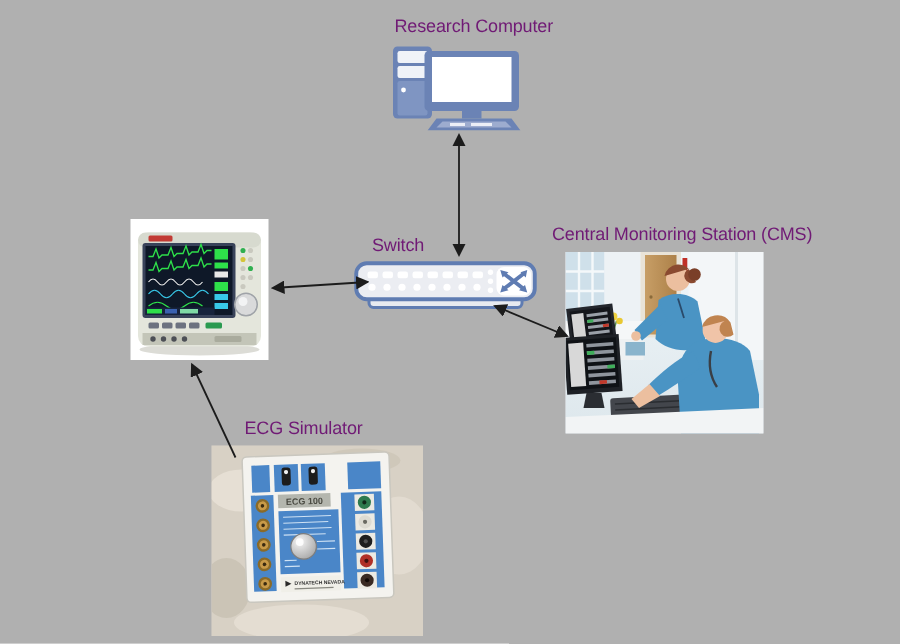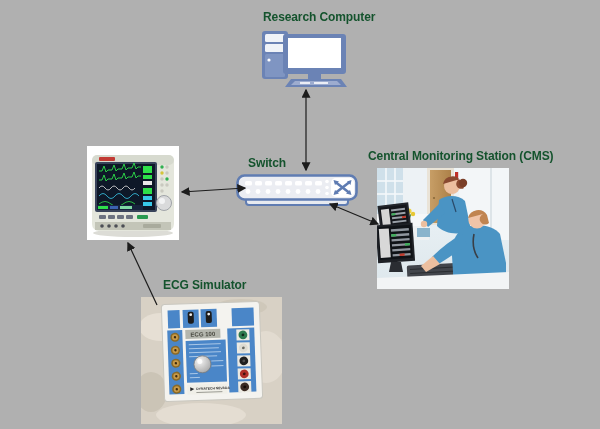--- a/index.html
+++ b/index.html
@@ -2,21 +2,21 @@
 <html><head>
 <meta charset="utf-8">
 <style>
   html,body{margin:0;padding:0;}
   body{font-family:"Liberation Sans", sans-serif;}
   .canvas{
     position:relative;width:600px;height:429px;overflow:hidden;
     background:#b0b0b0;
   }
   .node-label{
-    position:absolute;color:#14532d;font-size:12px;font-weight:700;
+    position:absolute;color:#701a75;font-size:12px;font-weight:400;
     letter-spacing:-0.1px;white-space:nowrap;
   }
   .icon-box{position:absolute;}
   .photo{position:absolute;overflow:hidden;}
   .pm-photo{left:87px;top:146px;width:92px;height:94px;background:#ffffff;}
   .cms-photo{left:377px;top:168px;width:132px;height:121px;background:#e8eef2;}
   .ecg-photo{left:141px;top:297px;width:141px;height:127px;background:#d8d1c5;}
   .arrows{position:absolute;left:0;top:0;width:600px;height:429px;pointer-events:none;}
   svg{display:block;}
 </style>

